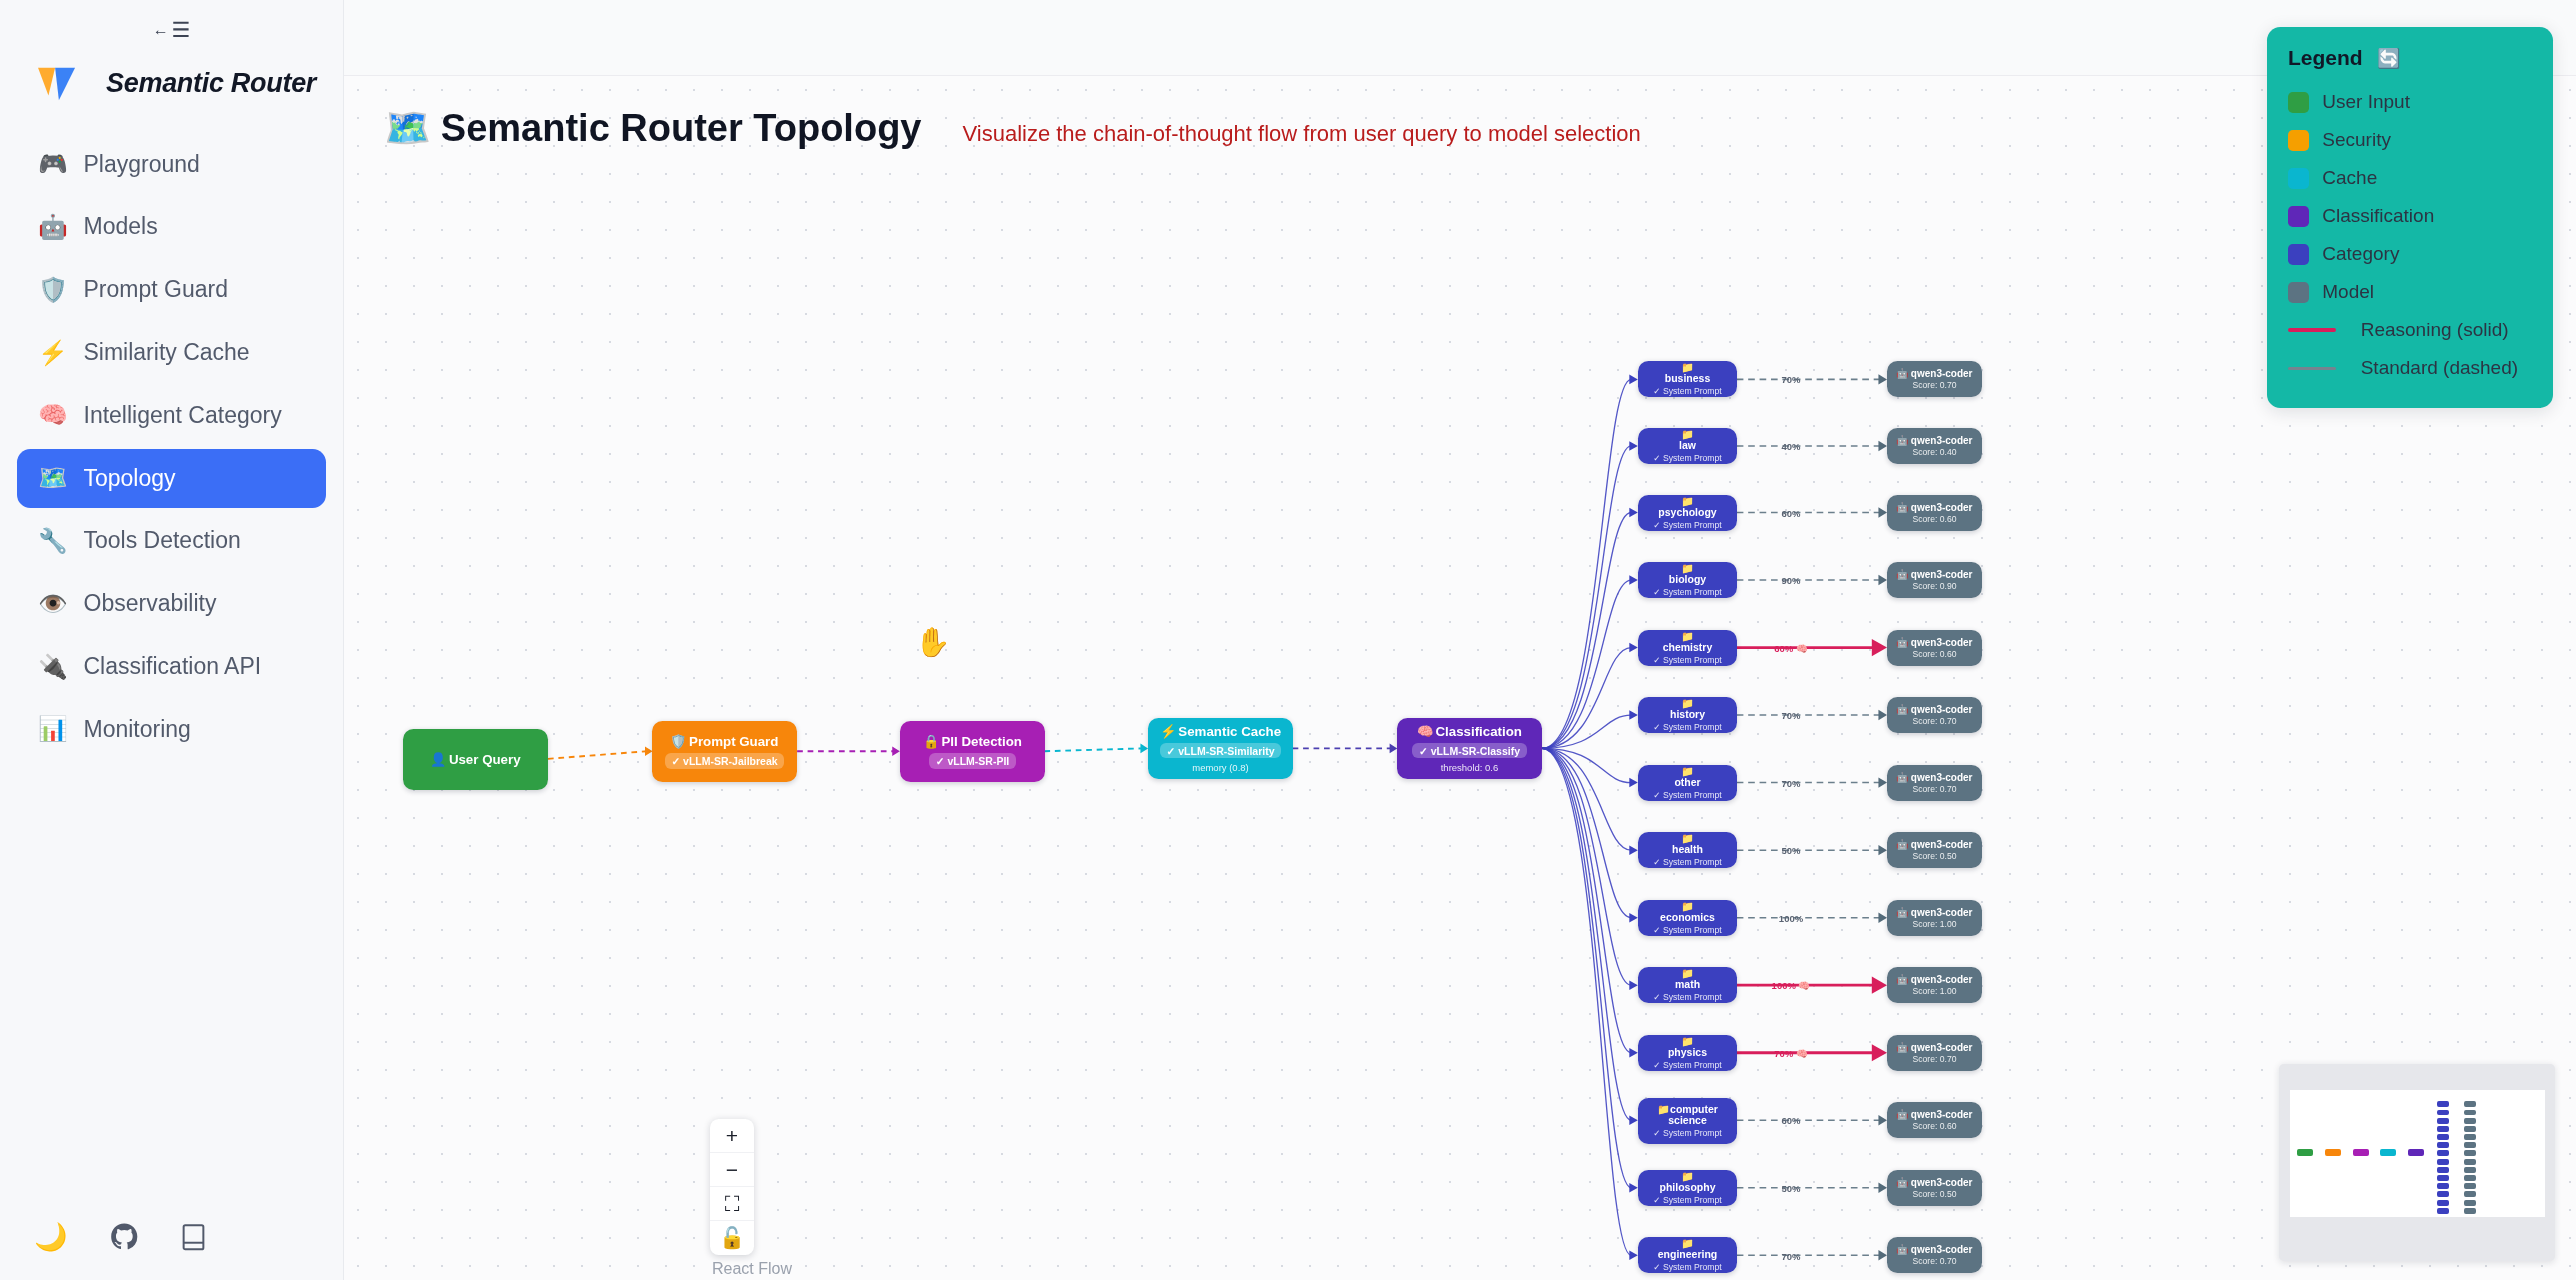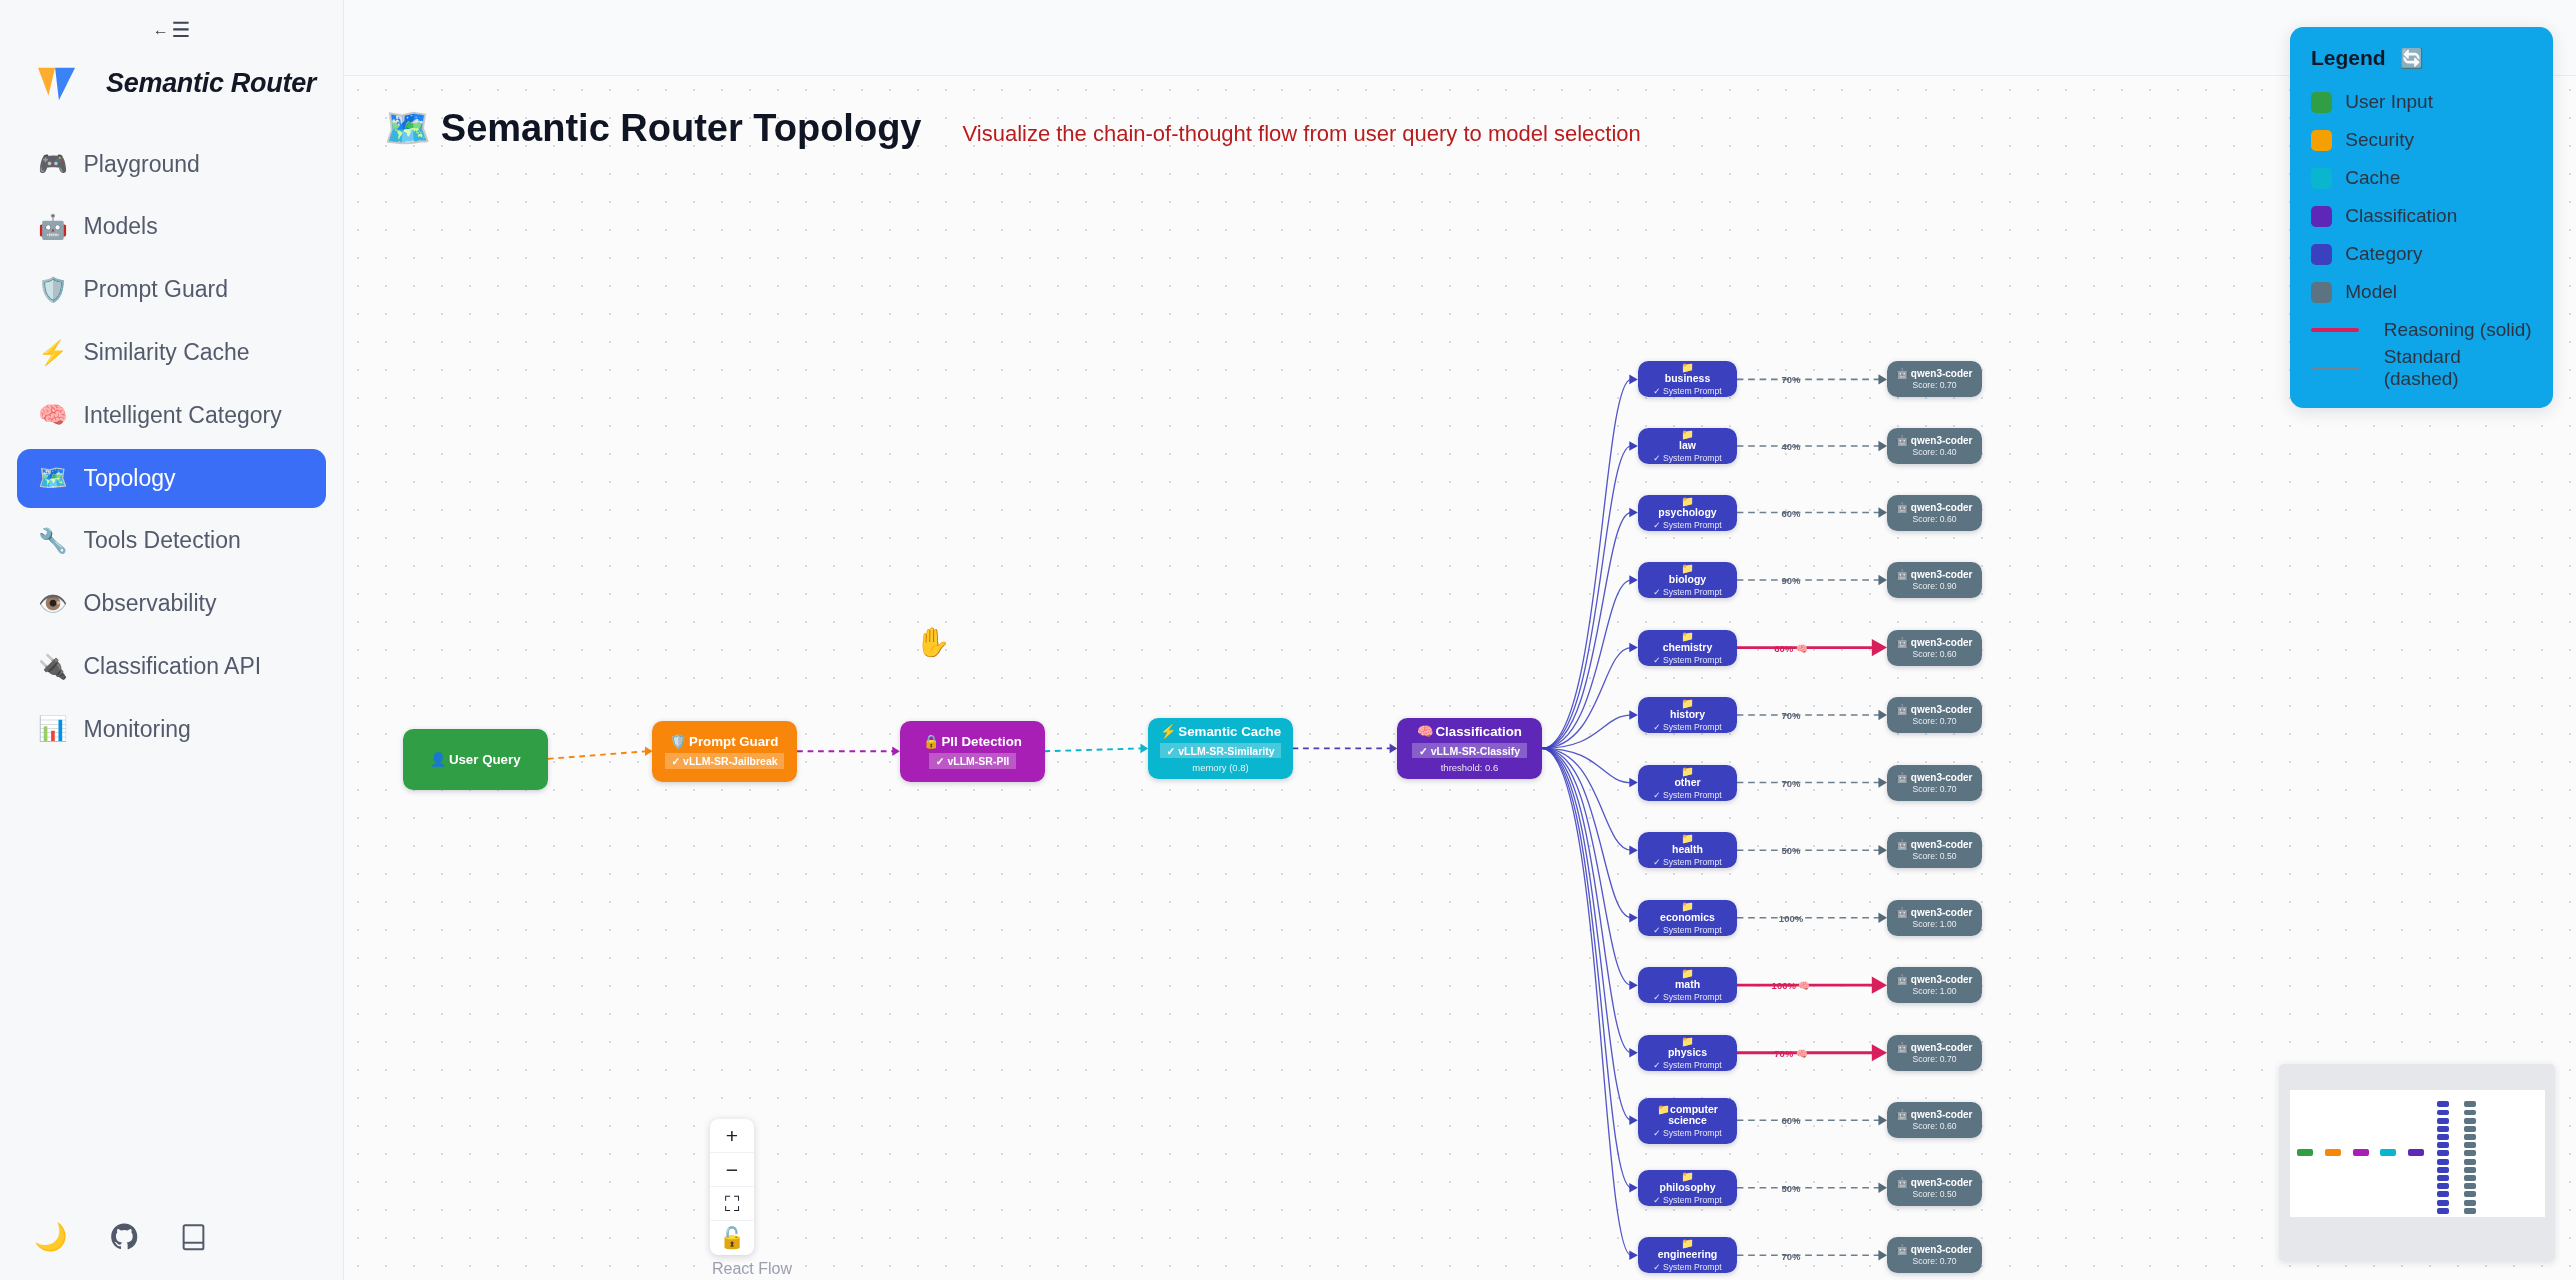--- a/index.html
+++ b/index.html
@@ -73,21 +73,21 @@
 
   .node {
     position: absolute; border-radius: 10.5px;
     color: #ffffff; text-align: center;
     box-shadow: 0 1.9px 4.8px rgba(15,23,42,0.18);
     display: flex; flex-direction: column; align-items: center; justify-content: center;
     cursor: pointer;
   }
   .node .n-title { font-weight: bold; display: flex; align-items: center; justify-content: center; gap: 1.9px; }
   .node .n-badge {
-    background: rgba(255,255,255,0.26); border-radius: 0;
+    background: rgba(255,255,255,0.26); border-radius: 6px;
     padding: 1.9px 6.7px; font-weight: 600; white-space: nowrap;
   }
   .node .n-meta { opacity: 0.88; }
 
   .node.stage { width: 145px; height: 61px; font-size: 13.3px; }
   .node.stage .n-title { font-size: 13.3px; }
   .node.stage .n-badge { font-size: 10.5px; margin-top: 3.8px; }
   .node.stage .n-meta { font-size: 9.5px; margin-top: 3.8px; }
 
   .node.cat { width: 99px; height: 36px; }
@@ -102,21 +102,21 @@
   .edge-label {
     position: absolute; font-size: 9.5px; font-weight: bold;
     color: #5a6372; background: transparent; white-space: nowrap;
     transform: translate(-50%, -50%);
   }
   .edge-label.reasoning { color: #d81e5b; }
 
   
   .legend {
     position: absolute; right: 23px; top: 27px;
-    width: 263px; background: #0ea5e9; border-radius: 13.3px;
+    width: 286px; background: #14b8a6; border-radius: 13.3px;
     box-shadow: 0 3.8px 17px rgba(15,23,42,0.12);
     padding: 19px 21px 21px 21px;
   }
   .legend-head { display: flex; align-items: center; gap: 15px; margin-bottom: 13.3px; }
   .legend-title { font-size: 21px; font-weight: bold; color: #111827; }
   .legend-row { display: flex; align-items: center; gap: 13.3px; height: 38px; }
   .sw { width: 21px; height: 21px; border-radius: 4.8px; flex: 0 0 21px; }
   .legend-row .lt { font-size: 19px; color: #2c3443; }
   .line-sw { width: 48px; height: 3.8px; border-radius: 1.9px; flex: 0 0 48px; }
   .line-sw.dash { height: 2.9px; }

